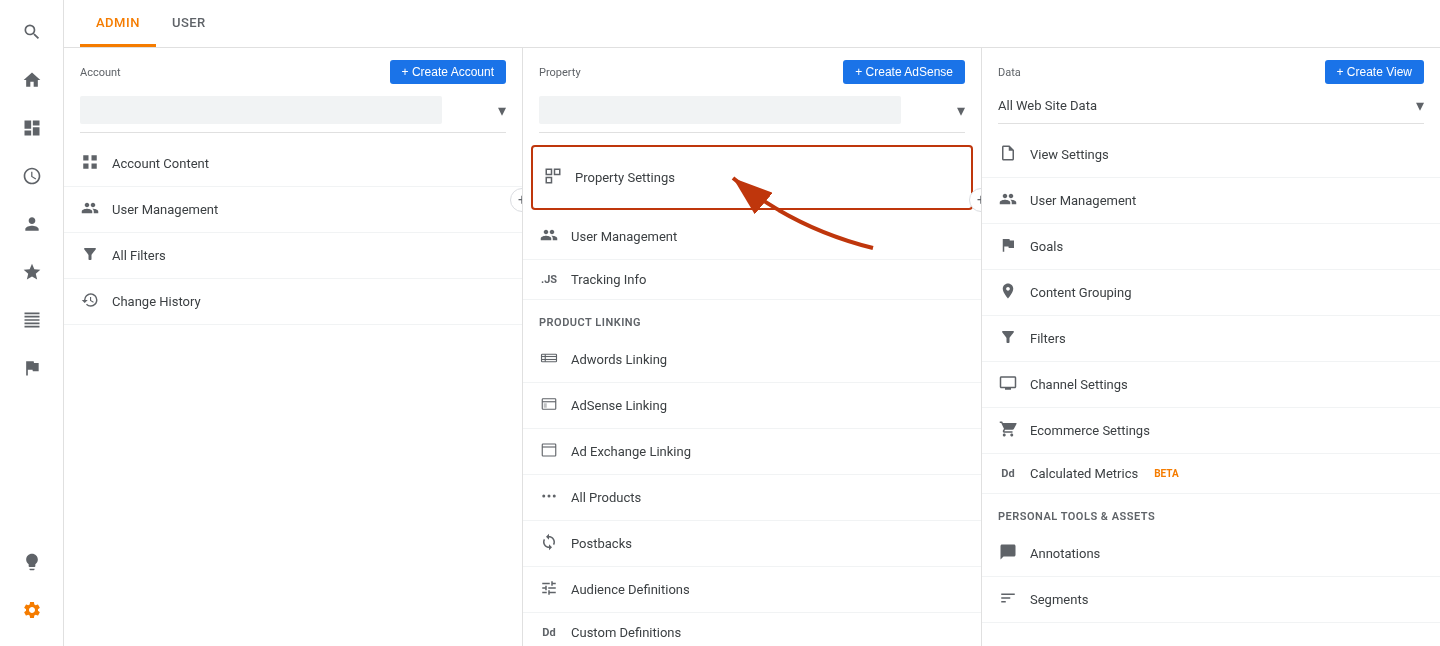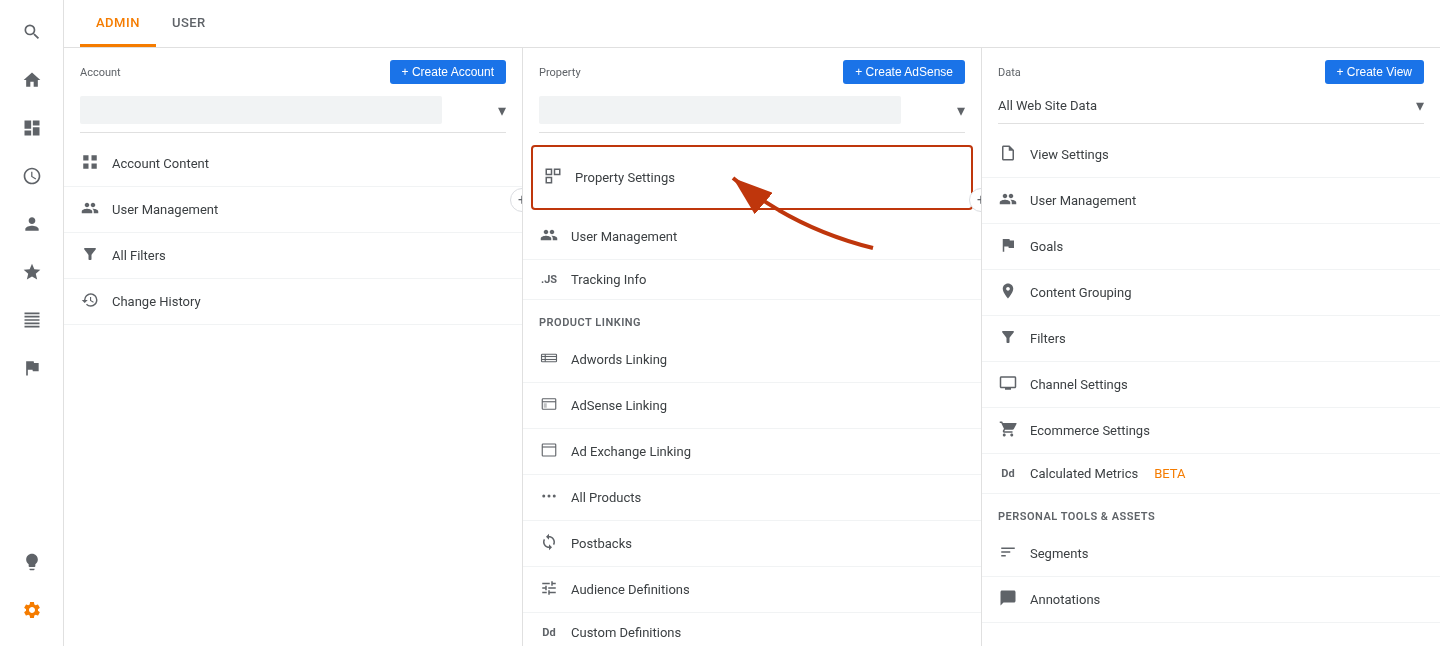--- a/index.html
+++ b/index.html
@@ -157,23 +157,23 @@
       align-items: center;
       justify-content: center;
       cursor: pointer;
       color: #5f6368;
       font-size: 14px;
       flex-shrink: 0;
     }
 
     
     .beta-badge {
-      font-size: 13px;
+      font-size: 10px;
       color: #f57c00;
-      font-weight: 400;
+      font-weight: 700;
       margin-left: 4px;
     }
 
     
     .column::-webkit-scrollbar { width: 6px; }
     .column::-webkit-scrollbar-thumb { background: #dadce0; border-radius: 3px; }
   </style>
 </head>
 <body>
 
@@ -472,29 +472,29 @@
         <span class="nav-icon" style="font-size:11px;font-weight:700;color:#5f6368;">Dd</span>
         <span>Calculated Metrics</span>
         <span class="beta-badge">BETA</span>
       </div>
 
       <div class="section-label">PERSONAL TOOLS &amp; ASSETS</div>
 
       <div class="nav-item">
         <span class="nav-icon">
           <svg width="18" height="18" viewBox="0 0 24 24" fill="#5f6368">
+              <path d="M20 2H4c-1.1 0-2 .9-2 2v18l4-4h14c1.1 0 2-.9 2-2V4c0-1.1-.9-2-2-2z"></path>
+            </svg>
+        </span>
+        <span>Annotations</span>
+      </div>
+      <div class="nav-item">
+        <span class="nav-icon">
+          <svg width="18" height="18" viewBox="0 0 24 24" fill="#5f6368">
               <path d="M3 18h6v-2H3v2zM3 6v2h18V6H3zm0 7h12v-2H3v2z"></path>
             </svg>
         </span>
         <span>Segments</span>
       </div>
-      <div class="nav-item">
-        <span class="nav-icon">
-          <svg width="18" height="18" viewBox="0 0 24 24" fill="#5f6368">
-              <path d="M20 2H4c-1.1 0-2 .9-2 2v18l4-4h14c1.1 0 2-.9 2-2V4c0-1.1-.9-2-2-2z"></path>
-            </svg>
-        </span>
-        <span>Annotations</span>
-      </div>
     </div>
 
   </div>
 </div>
 
 </body></html>

